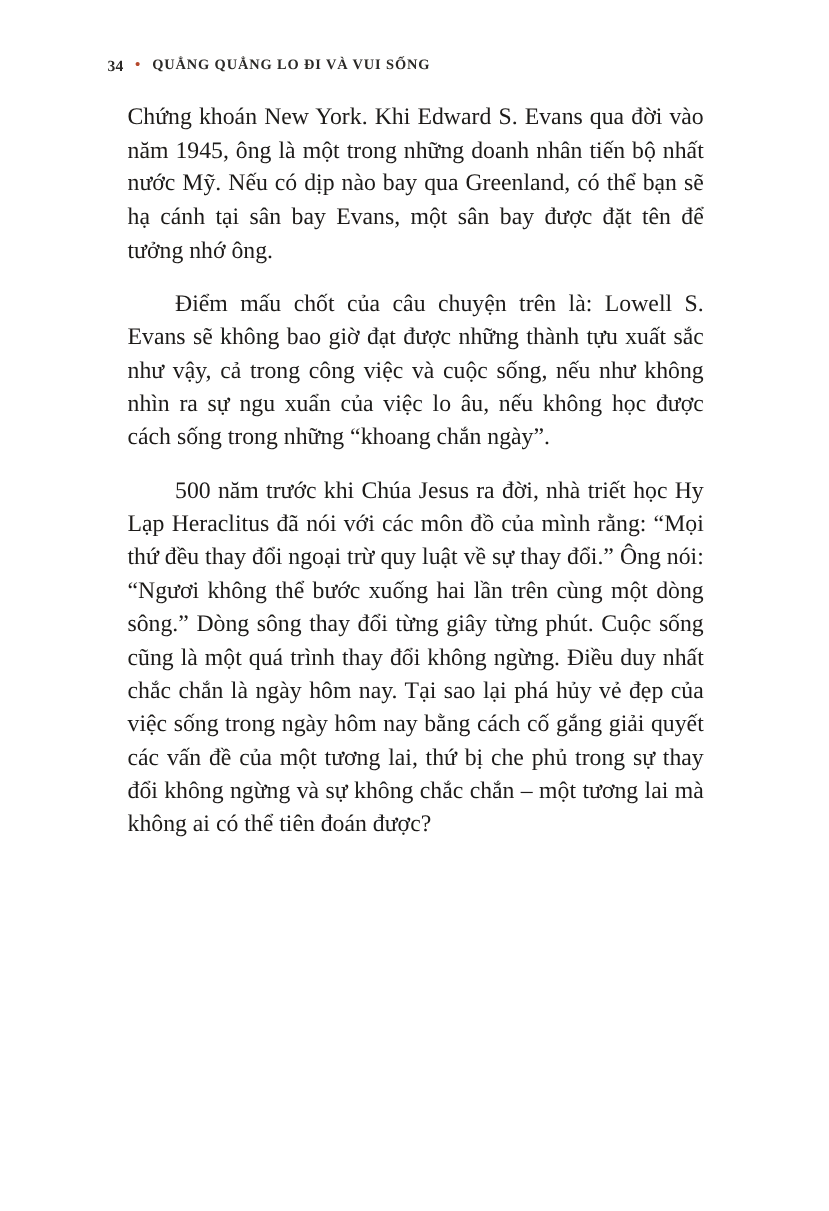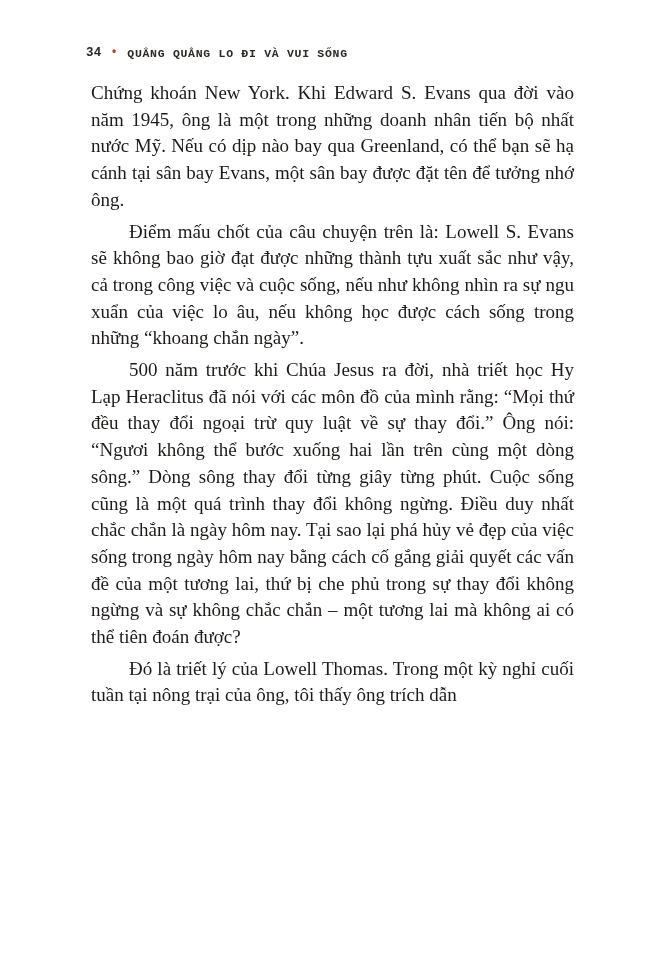--- a/index.html
+++ b/index.html
@@ -14,23 +14,22 @@
     margin: 0 auto;
     background: #ffffff;
     box-sizing: border-box;
     padding: 46px 84px 0 86px;
     font-family: "Liberation Serif", "DejaVu Serif", serif;
     color: #1d1b19;
     overflow: hidden;
   }
   .page-header {
     display: flex;
-    align-items: center;
     gap: 9px;
-    font-family: Liberation Mono, monospace;
+    font-family: Liberation Serif, serif;
     font-weight: bold;
     font-size: 11.5px;
     letter-spacing: 0.7px;
     color: #2b2926;
     margin-bottom: 20px;
   }
   .page-number {
     font-size: 12.5px;
     letter-spacing: 0.2px;
   }
@@ -39,21 +38,21 @@
     line-height: 1;
     transform: translateY(-1px);
   }
   .page-body {
     font-size: 19px;
     line-height: 26.7px;
     text-align: justify;
     text-justify: inter-word;
   }
   .paragraph {
-    margin: 5px;
+    margin: 16px;
   }
   .paragraph.indented {
     text-indent: 38px;
   }
   .paragraph em {
     font-style: italic;
   }
 </style>
 </head>
 <body>
@@ -62,15 +61,14 @@
   <header class="page-header">
     <span class="page-number">34</span>
     <span class="header-bullet" style="color: rgb(181, 72, 43);">•</span>
     <span class="book-title">QUẲNG QUẲNG LO ĐI VÀ VUI SỐNG</span>
   </header>
 
   <main class="page-body" id="paragraph-container">
       <p class="paragraph"><span>Chứng khoán New York. Khi Edward S. Evans qua đời vào năm 1945, ông là một trong những doanh nhân tiến bộ nhất nước Mỹ. Nếu có dịp nào bay qua Greenland, có thể bạn sẽ hạ cánh tại sân bay Evans, một sân bay được đặt tên để tưởng nhớ ông.</span></p>
       <p class="paragraph indented"><span>Điểm mấu chốt của câu chuyện trên là: Lowell S. Evans sẽ không bao giờ đạt được những thành tựu xuất sắc như vậy, cả trong công việc và cuộc sống, nếu như không nhìn ra sự ngu xuẩn của việc lo âu, nếu không học được cách sống trong những “khoang chắn ngày”.</span></p>
       <p class="paragraph indented"><span>500 năm trước khi Chúa Jesus ra đời, nhà triết học Hy Lạp Heraclitus đã nói với các môn đồ của mình rằng: “Mọi thứ đều thay đổi ngoại trừ quy luật về sự thay đổi.” Ông nói: “Ngươi không thể bước xuống hai lần trên cùng một dòng sông.” Dòng sông thay đổi từng giây từng phút. Cuộc sống cũng là một quá trình thay đổi không ngừng. Điều duy nhất chắc chắn là ngày hôm nay. Tại sao lại phá hủy vẻ đẹp của việc sống trong ngày hôm nay bằng cách cố gắng giải quyết các vấn đề của một tương lai, thứ bị che phủ trong sự thay đổi không ngừng và sự không chắc chắn – một tương lai mà không ai có thể tiên đoán được?</span></p>
-      <p class="paragraph indented"><span>Đó là triết lý của Lowell Thomas. Trong một kỳ nghỉ cuối tuần tại nông trại của ông, tôi thấy ông trích dẫn</span></p>
     </main>
 </div>
 
 </body></html>

